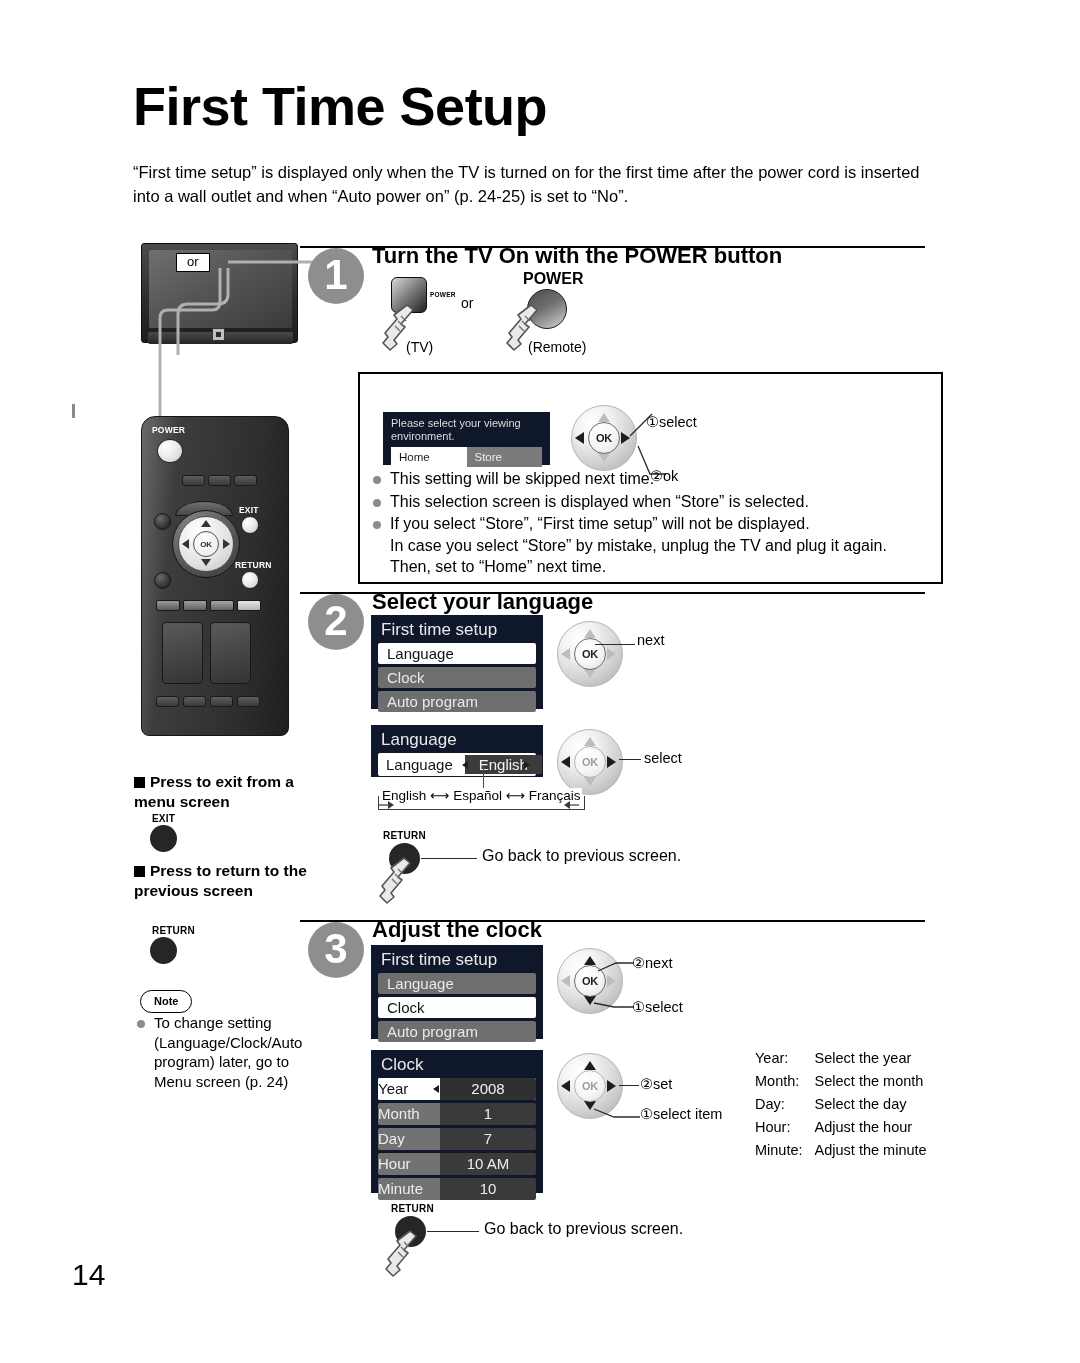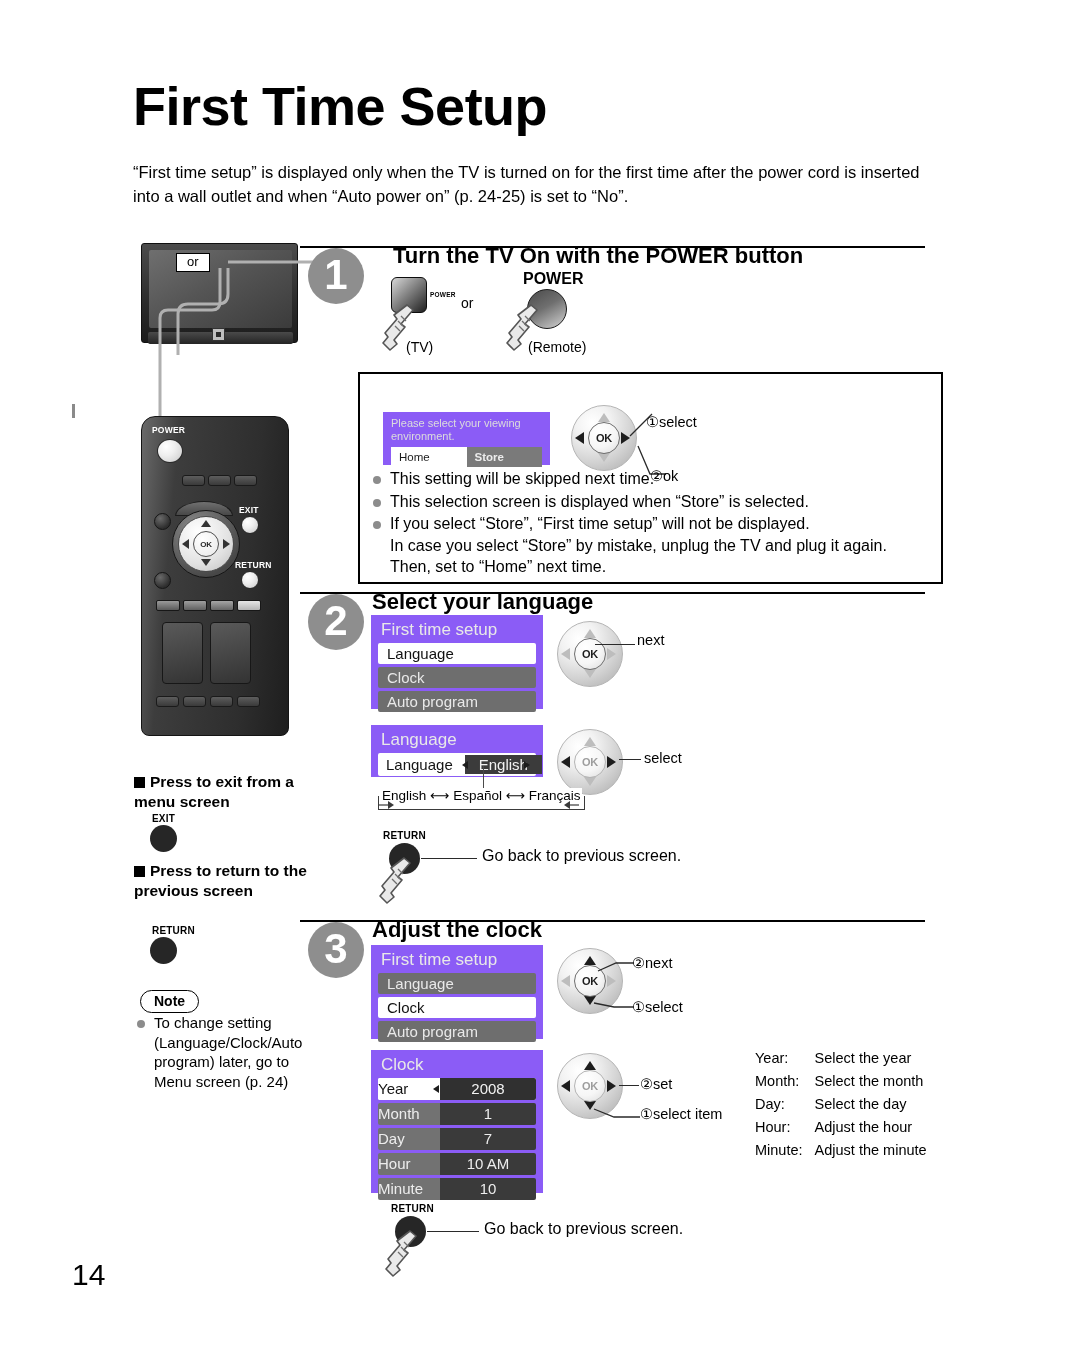--- a/index.html
+++ b/index.html
@@ -310,21 +310,21 @@
     left: 2px;
     top: 8px;
     width: 8px; height: 8px;
     border-radius: 50%;
     background: #8c8c8c;
   }
 
   
   .osd {
     position: absolute;
-    background: #8b5cf6;
+    background: #0f172a;
     box-sizing: border-box;
   }
   .osd-title {
     color: #e8e8e8;
     font-size: 17px;
     padding: 4px 0 3px 10px;
     line-height: 21px;
   }
   .osd-row {
     height: 21px;
@@ -356,21 +356,21 @@
     gap: 0;
   }
   .env-btn {
     height: 20px;
     line-height: 20px;
     font-size: 11.5px;
     padding-left: 8px;
     box-sizing: border-box;
   }
   .env-home { width: 80px; background: #fff; color: #1b1b1b; }
-  .env-store { width: 80px; background: #7a7a7a; color: #ececec; font-weight: bold; }
+  .env-store { width: 80px; background: #7a7a7a; color: #ececec; }
 
   
   .kv-row {
     height: 22px;
     margin: 0 7px 3px 7px;
     display: flex;
     align-items: stretch;
     font-size: 15px;
     border-radius: 2px;
     overflow: hidden;
@@ -492,21 +492,21 @@
   }
   .black-circle {
     position: absolute;
     border-radius: 50%;
     background: #262626;
   }
   .note-badge {
     position: absolute;
     border: 1.8px solid #000;
     border-radius: 13px;
-    font-size: 14px;
+    font-size: 11px;
     font-weight: bold;
     padding: 1px 13px 2px 13px;
     line-height: 18px;
   }
   .note-text {
     position: absolute;
     font-size: 15px;
     line-height: 19.5px;
     width: 165px;
     padding-left: 18px;
@@ -609,21 +609,21 @@
     <div class="rm-bigbtn" style="left:68px;top:205px;width:41px;height:62px"></div>
 
     <div class="rm-btn" style="left:14px;top:279px;width:23px;height:11px"></div>
     <div class="rm-btn" style="left:41px;top:279px;width:23px;height:11px"></div>
     <div class="rm-btn" style="left:68px;top:279px;width:23px;height:11px"></div>
     <div class="rm-btn" style="left:95px;top:279px;width:23px;height:11px"></div>
   </div>
 
   <div class="step-rule" style="left:300px;top:246px;width:625px"></div>
   <div class="step-circle" style="left:308px;top:248px">1</div>
-  <div class="step-heading" style="left:393px;top:243px">Turn the TV On with the POWER button</div>
+  <div class="step-heading" style="left:372px;top:243px">Turn the TV On with the POWER button</div>
 
   <div class="tv-power-square" style="left:391px;top:277px"></div>
   <div class="tiny-power" style="left:430px;top:291px">POWER</div>
   <svg class="hand" style="left:381px;top:300px" viewBox="0 0 38 52">
     <path d="M26 5 L32 10 L20 24 L24 27 L13 40 L16 44 L9 50 L2 43 L7 37 L4 33 L16 19 L13 15 Z" fill="#e9e9e9" stroke="#555" stroke-width="1.6" stroke-linejoin="round"></path>
     <path d="M20 16 L25 21 M17 21 L22 26 M14 26 L19 31" fill="none" stroke="#6e6e6e" stroke-width="1.3"></path>
   </svg>
   <div class="lbl-small" style="left:406px;top:339px">(TV)</div>
 
   <div class="lbl-small" style="left:461px;top:295px">or</div>

